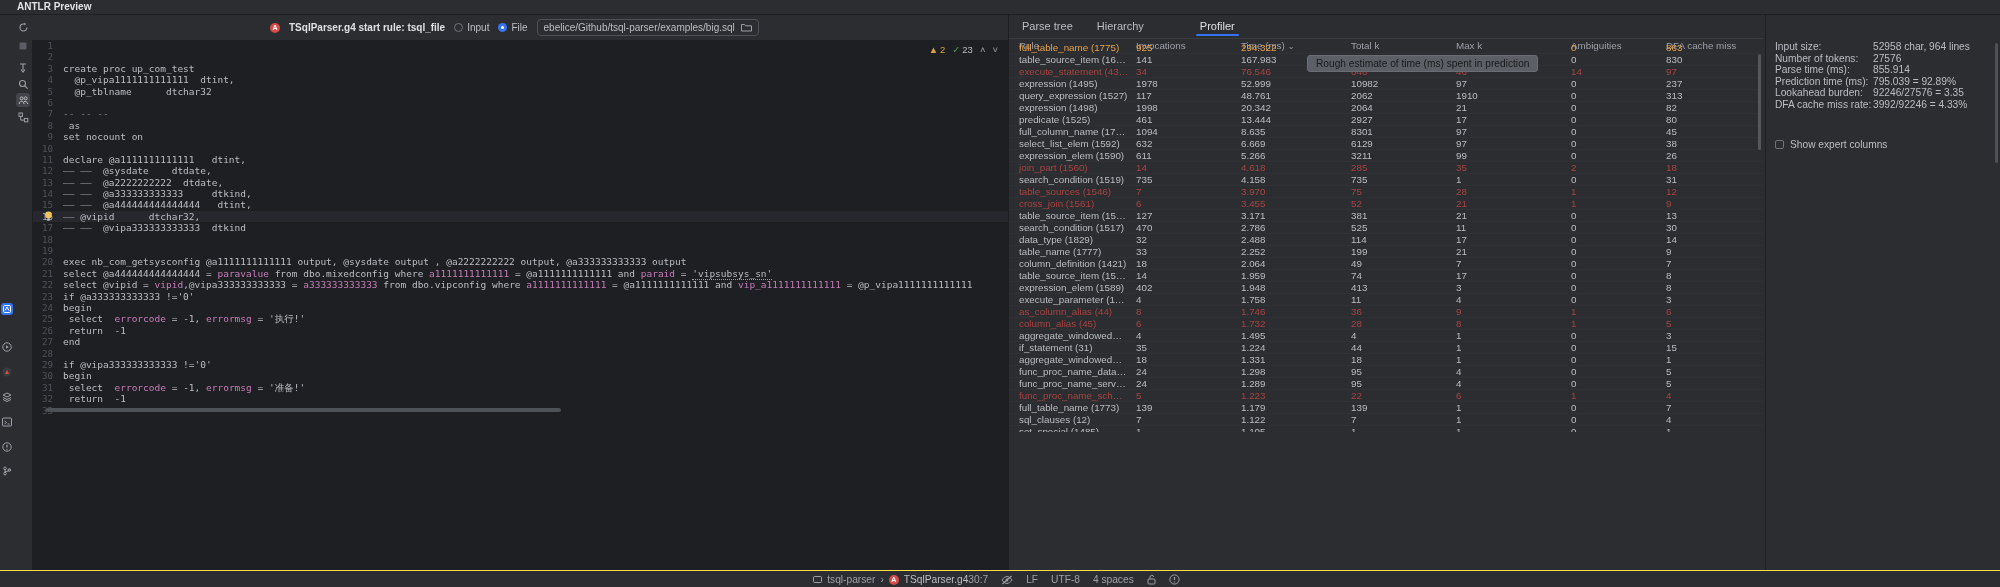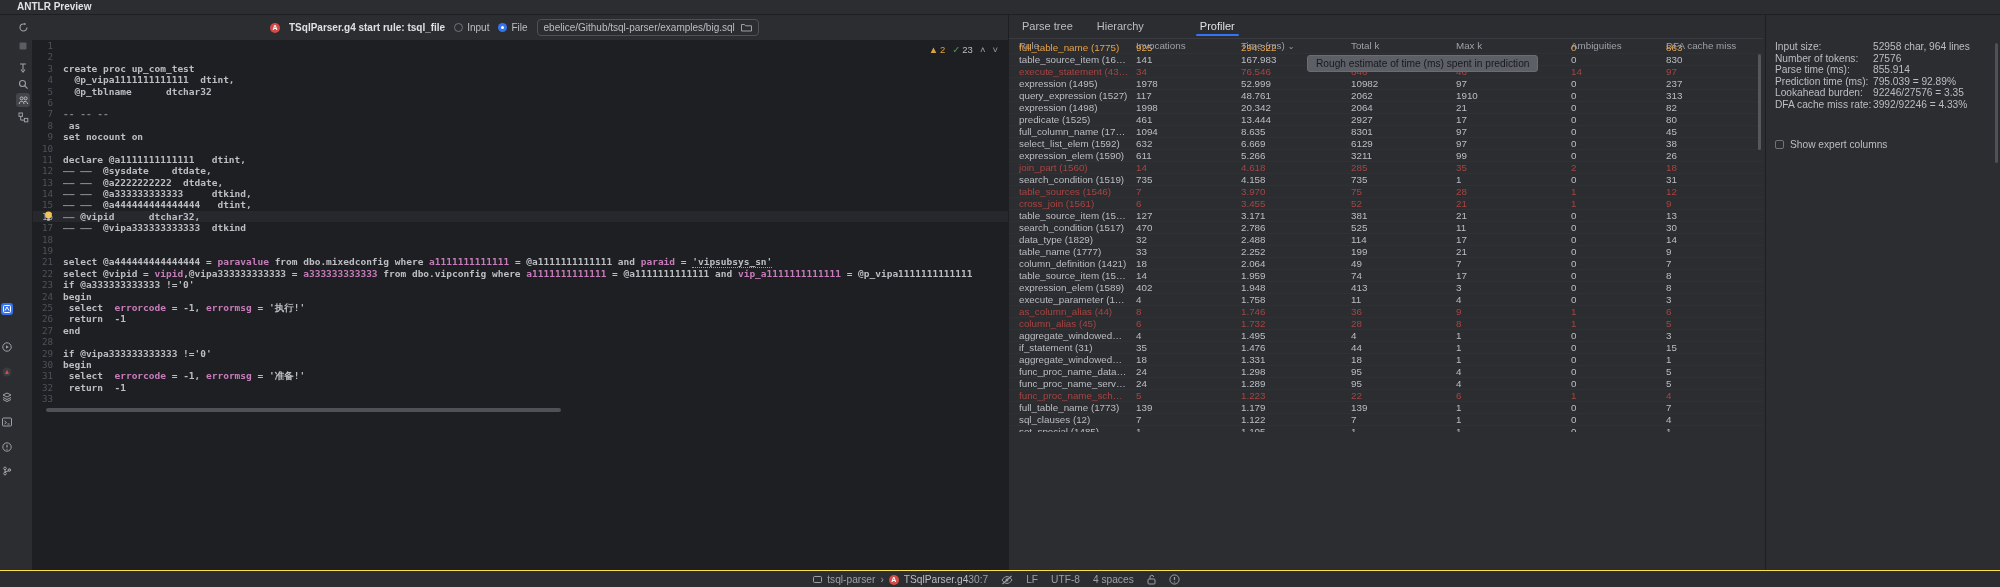--- a/index.html
+++ b/index.html
@@ -34,21 +34,21 @@
   .innertools .sel{background:#43454a;}
 
   
   .editor{left:33px;top:40px;width:975px;height:528px;background:#1e1f22;
           font-family:"DejaVu Sans Mono",monospace;font-size:9.5px;}
   .code-line{display:flex;height:11.4px;line-height:11.4px;white-space:pre;position:relative;}
   .code-line.cur{background:#26282e;}
   .ln{width:20px;text-align:right;padding-right:9px;color:#4e525b;font-size:9.2px;flex:none;user-select:none;}
   .cur .ln{color:#a9abb2;}
   .bulb-slot{position:absolute;left:11px;top:0;}
-  .code{padding-left:1px;font-weight:bold;}
+  .code{padding-left:1px;}
   .t-p{color:#bcbec4}.t-m{color:#c77dbb}.t-c{color:#7a7e85}.t-d{color:#8a8d93}
   .t-u{color:#bcbec4;border-bottom:1px dotted #9ea1a8}
   .hscroll{position:absolute;left:13px;top:368px;width:515px;height:4px;background:#4e5157;border-radius:2px;}
   .inspect{position:absolute;right:10px;top:4px;display:flex;align-items:center;gap:7px;
            font-family:"Liberation Sans",sans-serif;font-size:9.5px;color:#9da0a8;}
   .inspect .w{color:#d9a343}.inspect .g{color:#549159}
 
   
   .rightpanel{left:1008px;top:15px;width:992px;height:555px;background:#2b2d30;border-left:1px solid #1e1f22;}
   .tabs{position:absolute;left:11px;top:0;height:21px;display:flex;gap:20px;align-items:center;font-size:11px;color:#bcbec4;}
@@ -224,20 +224,21 @@
         <div class="code-line"><span class="ln">13</span><span class="code"><span class="t-d">—— —— </span><span class="t-p"> @a2222222222  dtdate,</span></span></div>
         <div class="code-line"><span class="ln">14</span><span class="code"><span class="t-d">—— —— </span><span class="t-p"> @a333333333333     dtkind,</span></span></div>
         <div class="code-line"><span class="ln">15</span><span class="code"><span class="t-d">—— —— </span><span class="t-p"> @a444444444444444   dtint,</span></span></div>
         <div class="code-line cur"><span class="ln">16</span><span class="bulb-slot"><svg width="9" height="11" viewBox="0 0 9 11">
               <circle cx="4.5" cy="4" r="3.4" fill="#f2c55c"></circle>
               <rect x="3" y="7.4" width="3" height="2.4" rx="0.8" fill="#b7bbc2"></rect>
             </svg></span><span class="code"><span class="t-d">—— </span><span class="t-p">@vipid      dtchar32,</span></span></div>
         <div class="code-line"><span class="ln">17</span><span class="code"><span class="t-d">—— —— </span><span class="t-p"> @vipa333333333333  dtkind</span></span></div>
         <div class="code-line"><span class="ln">18</span><span class="code"></span></div>
         <div class="code-line"><span class="ln">19</span><span class="code"></span></div>
+        <div class="code-line"><span class="ln">20</span><span class="code"><span class="t-p">exec nb_com_getsysconfig @a1111111111111 output, @sysdate output , @a2222222222 output, @a333333333333 output</span></span></div>
         <div class="code-line"><span class="ln">21</span><span class="code"><span class="t-p">select @a444444444444444 = </span><span class="t-m">paravalue</span><span class="t-p"> from dbo.mixedconfig where </span><span class="t-m">a1111111111111</span><span class="t-p"> = @a1111111111111 and </span><span class="t-m">paraid</span><span class="t-p"> = </span><span class="t-u">'vipsubsys_sn'</span></span></div>
         <div class="code-line"><span class="ln">22</span><span class="code"><span class="t-p">select @vipid = </span><span class="t-m">vipid</span><span class="t-p">,@vipa333333333333 = </span><span class="t-m">a333333333333</span><span class="t-p"> from dbo.vipconfig where </span><span class="t-m">a1111111111111</span><span class="t-p"> = @a1111111111111 and </span><span class="t-m">vip_a1111111111111</span><span class="t-p"> = @p_vipa1111111111111</span></span></div>
         <div class="code-line"><span class="ln">23</span><span class="code"><span class="t-p">if @a333333333333 !='0'</span></span></div>
         <div class="code-line"><span class="ln">24</span><span class="code"><span class="t-p">begin</span></span></div>
         <div class="code-line"><span class="ln">25</span><span class="code"><span class="t-p"> select  </span><span class="t-m">errorcode</span><span class="t-p"> = -1, </span><span class="t-m">errormsg</span><span class="t-p"> = '执行!'</span></span></div>
         <div class="code-line"><span class="ln">26</span><span class="code"><span class="t-p"> return  -1</span></span></div>
         <div class="code-line"><span class="ln">27</span><span class="code"><span class="t-p">end</span></span></div>
         <div class="code-line"><span class="ln">28</span><span class="code"></span></div>
         <div class="code-line"><span class="ln">29</span><span class="code"><span class="t-p">if @vipa333333333333 !='0'</span></span></div>
         <div class="code-line"><span class="ln">30</span><span class="code"><span class="t-p">begin</span></span></div>
@@ -495,21 +496,21 @@
           <span>4</span>
           <span>1.495</span>
           <span>4</span>
           <span>1</span>
           <span>0</span>
           <span>3</span>
         </div>
         <div class="prow">
           <span>if_statement (31)</span>
           <span>35</span>
-          <span>1.476</span>
+          <span>1.224</span>
           <span>44</span>
           <span>1</span>
           <span>0</span>
           <span>15</span>
         </div>
         <div class="prow">
           <span>aggregate_windowed…</span>
           <span>18</span>
           <span>1.331</span>
           <span>18</span>

